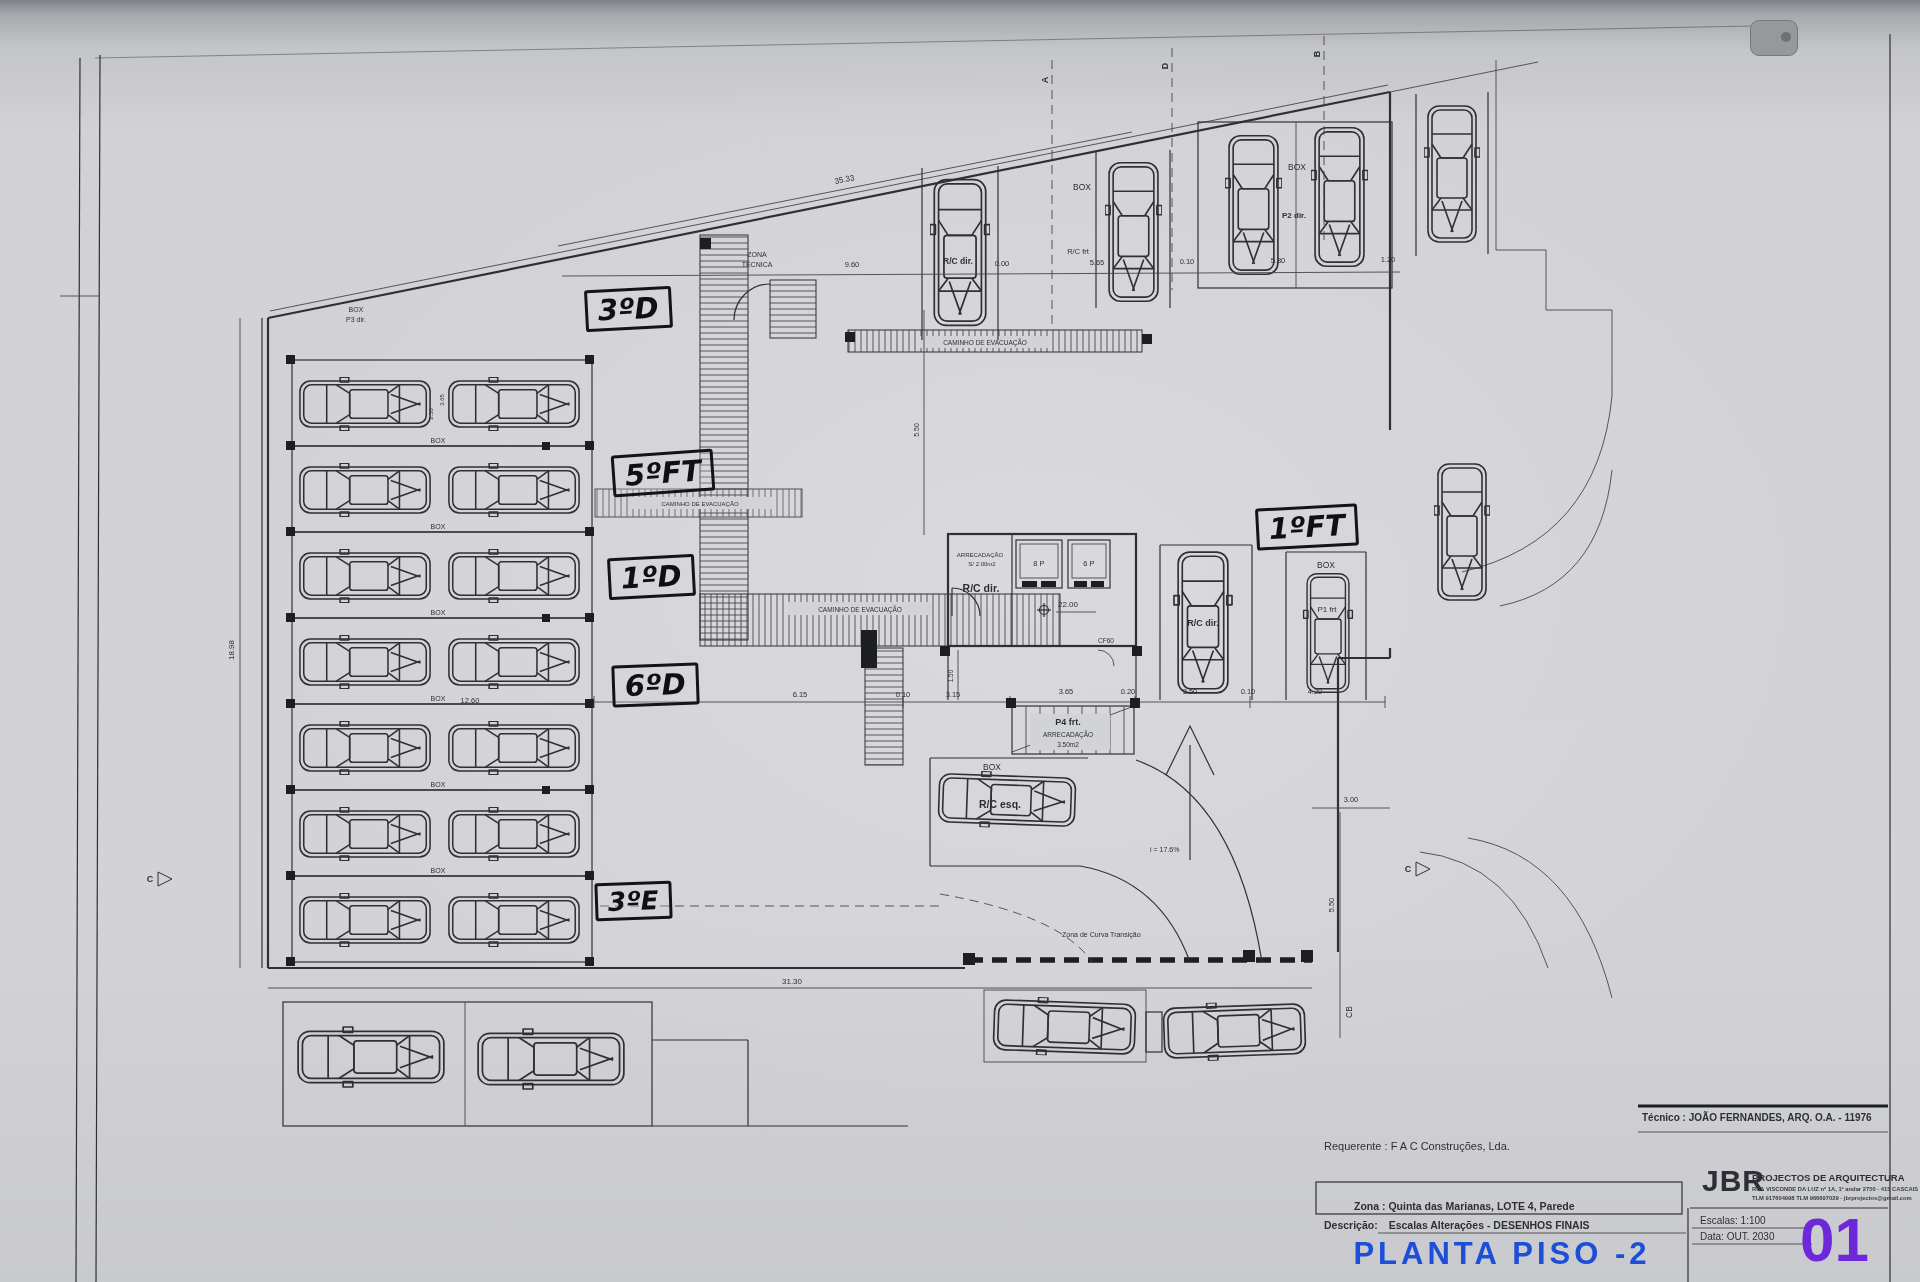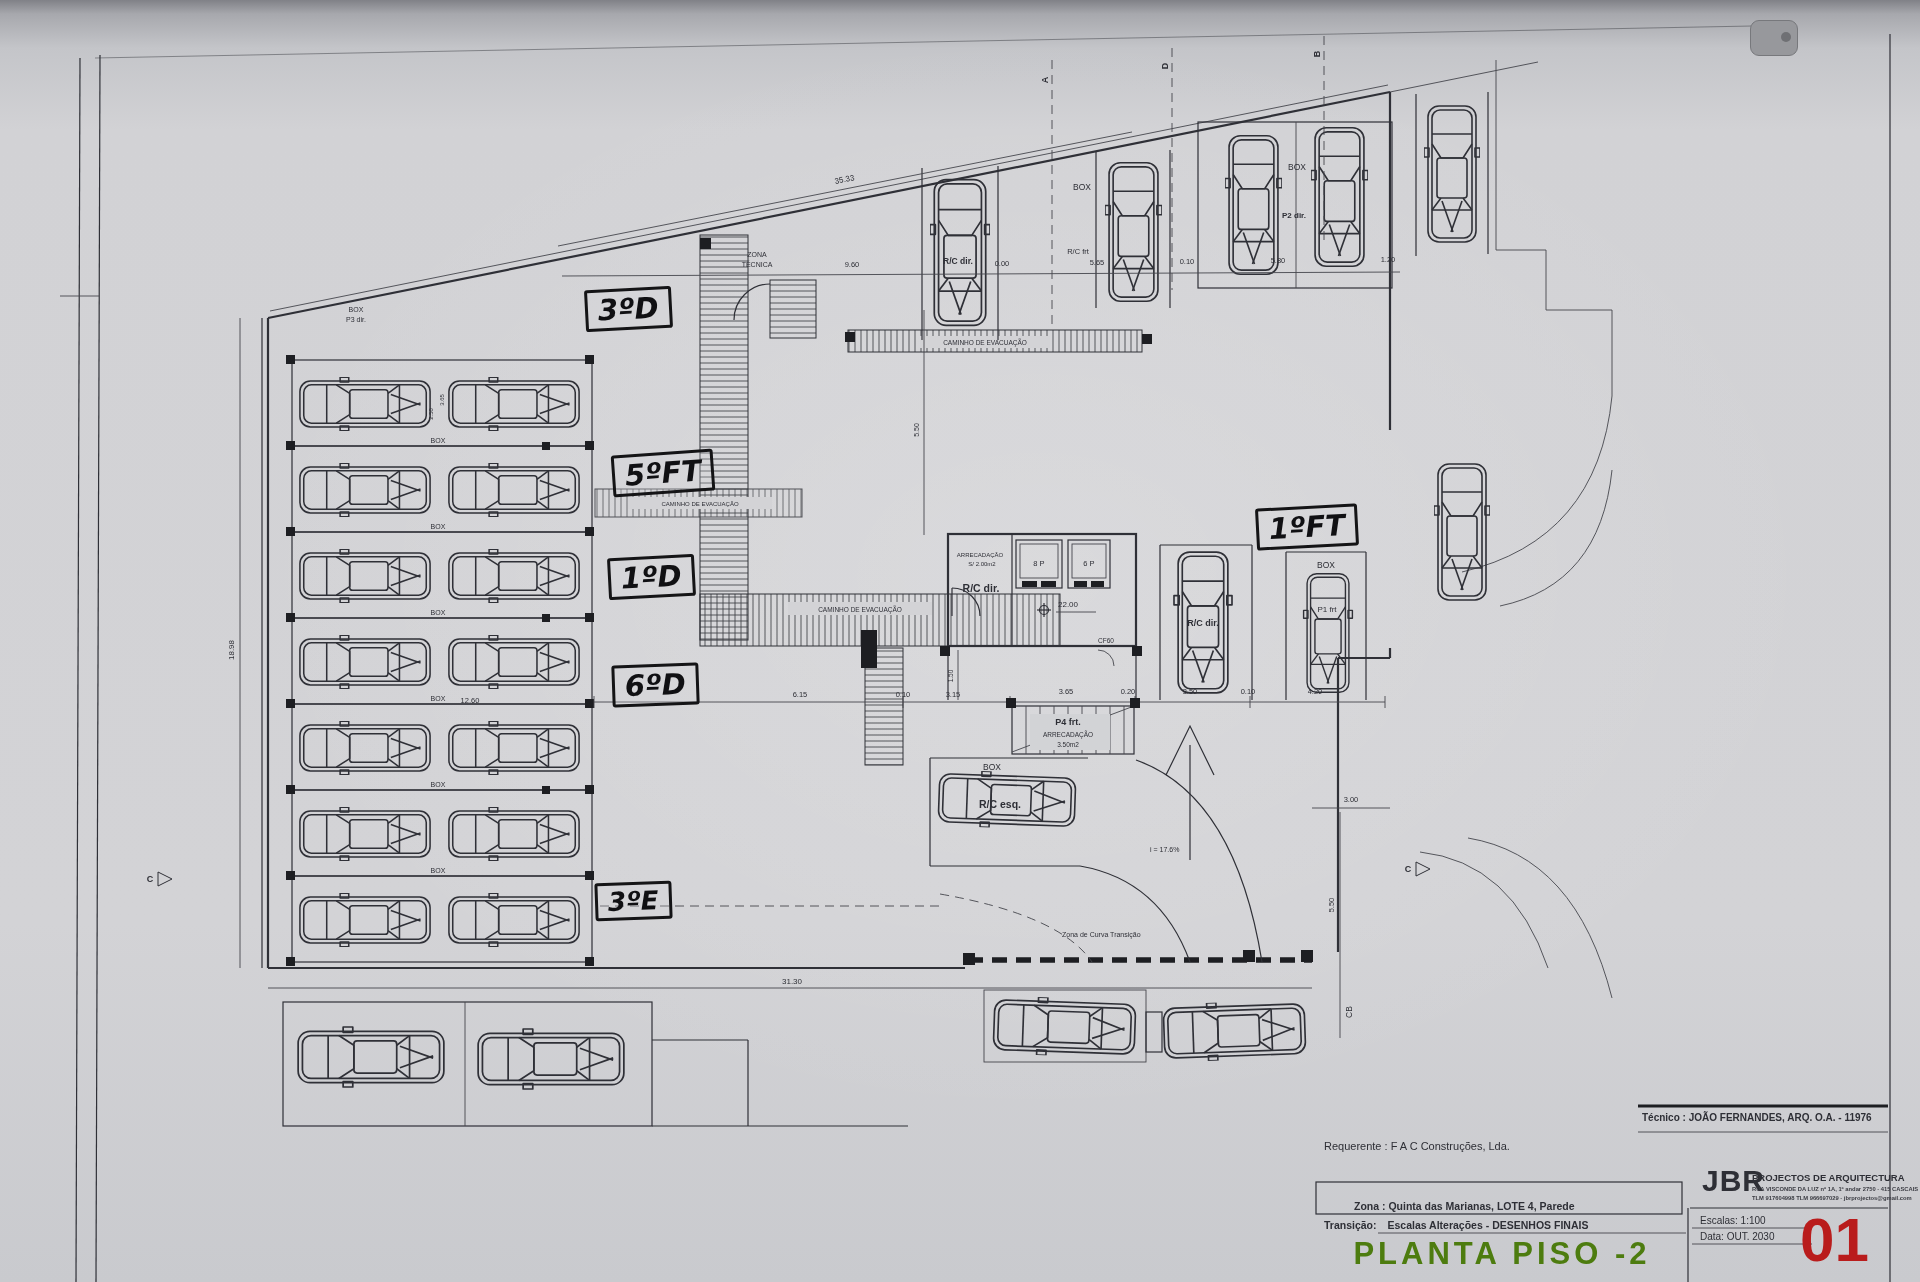--- a/index.html
+++ b/index.html
@@ -405,34 +405,34 @@
 
   <div class="tb" style="left:1324px;top:1140px;font-size:11px;font-weight:normal;">
     <span>Requerente :</span>
     <span>F A C  Construções, Lda.</span>
   </div>
   <div class="tb" style="left:1354px;top:1200px;font-size:10.5px;font-weight:bold;">
     <span>Zona :</span>
     <span>Quinta das Marianas, LOTE 4, Parede</span>
   </div>
   <div class="tb" style="left:1324px;top:1219px;font-size:10.5px;font-weight:bold;">
-    <span>Transição:</span>
+    <span>Descrição:</span>
     <span style="margin-left:8px;">Escalas Alterações - DESENHOS FINAIS</span>
   </div>
-  <div class="tb b" style="left:1316px;top:1236px;width:372px;text-align:center;font-size:31px;letter-spacing:4px;color:#4d7c0f;white-space:nowrap;">PLANTA PISO -2</div>
+  <div class="tb b" style="left:1316px;top:1236px;width:372px;text-align:center;font-size:31px;letter-spacing:4px;color:#1d4ed8;white-space:nowrap;">PLANTA PISO -2</div>
 
   <div class="tb b" style="left:1694px;top:1164px;font-size:30px;letter-spacing:1px;margin-left:8px;">JBR</div>
   <div class="tb b" style="left:1752px;top:1172px;font-size:9.5px;">PROJECTOS DE ARQUITECTURA</div>
   <div class="tb" style="left:1752px;top:1186px;font-size:5.8px;font-weight:bold;color:#3a3b42;">RUA VISCONDE DA LUZ nº 1A, 1º andar  2750 - 415  CASCAIS</div>
   <div class="tb" style="left:1752px;top:1195px;font-size:5.8px;font-weight:bold;color:#3a3b42;">TLM 917604998  TLM 966697029 - jbrprojectos@gmail.com</div>
 
   <div class="tb" style="left:1700px;top:1215px;font-size:10px;">
     <span>Escalas:</span>
     <span>1:100</span>
   </div>
   <div class="tb" style="left:1700px;top:1231px;font-size:10px;">
     <span>Data:</span>
     <span>OUT. 2030</span>
   </div>
-  <div class="tb b" style="left:1800px;top:1204px;font-size:62px;color:#b91c1c;">01</div>
+  <div class="tb b" style="left:1800px;top:1204px;font-size:62px;color:#6d28d9;">01</div>
 
   <div class="clip"></div>
 </div>
 
 </body></html>

